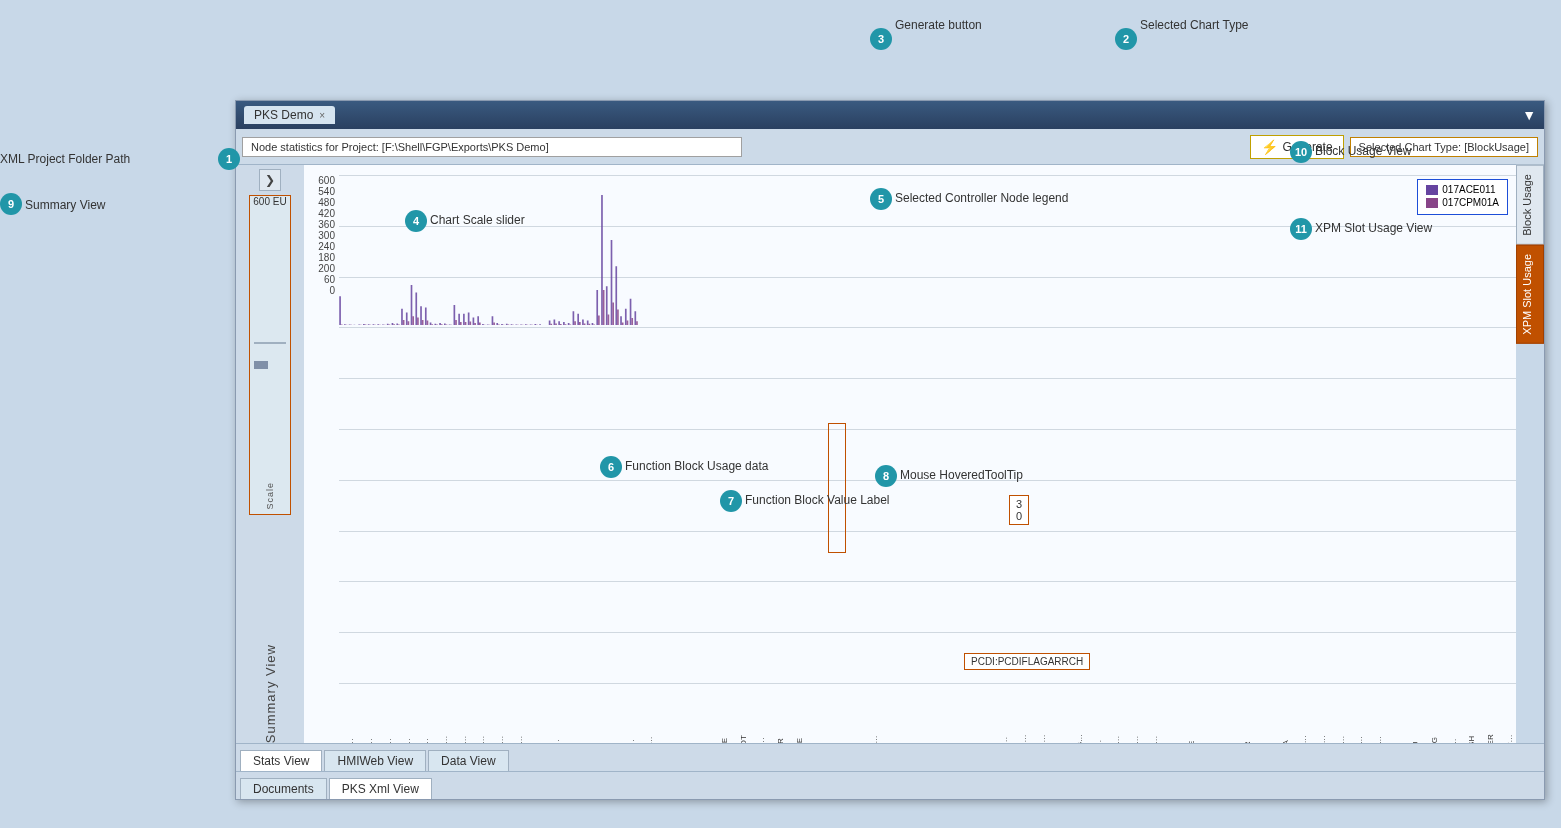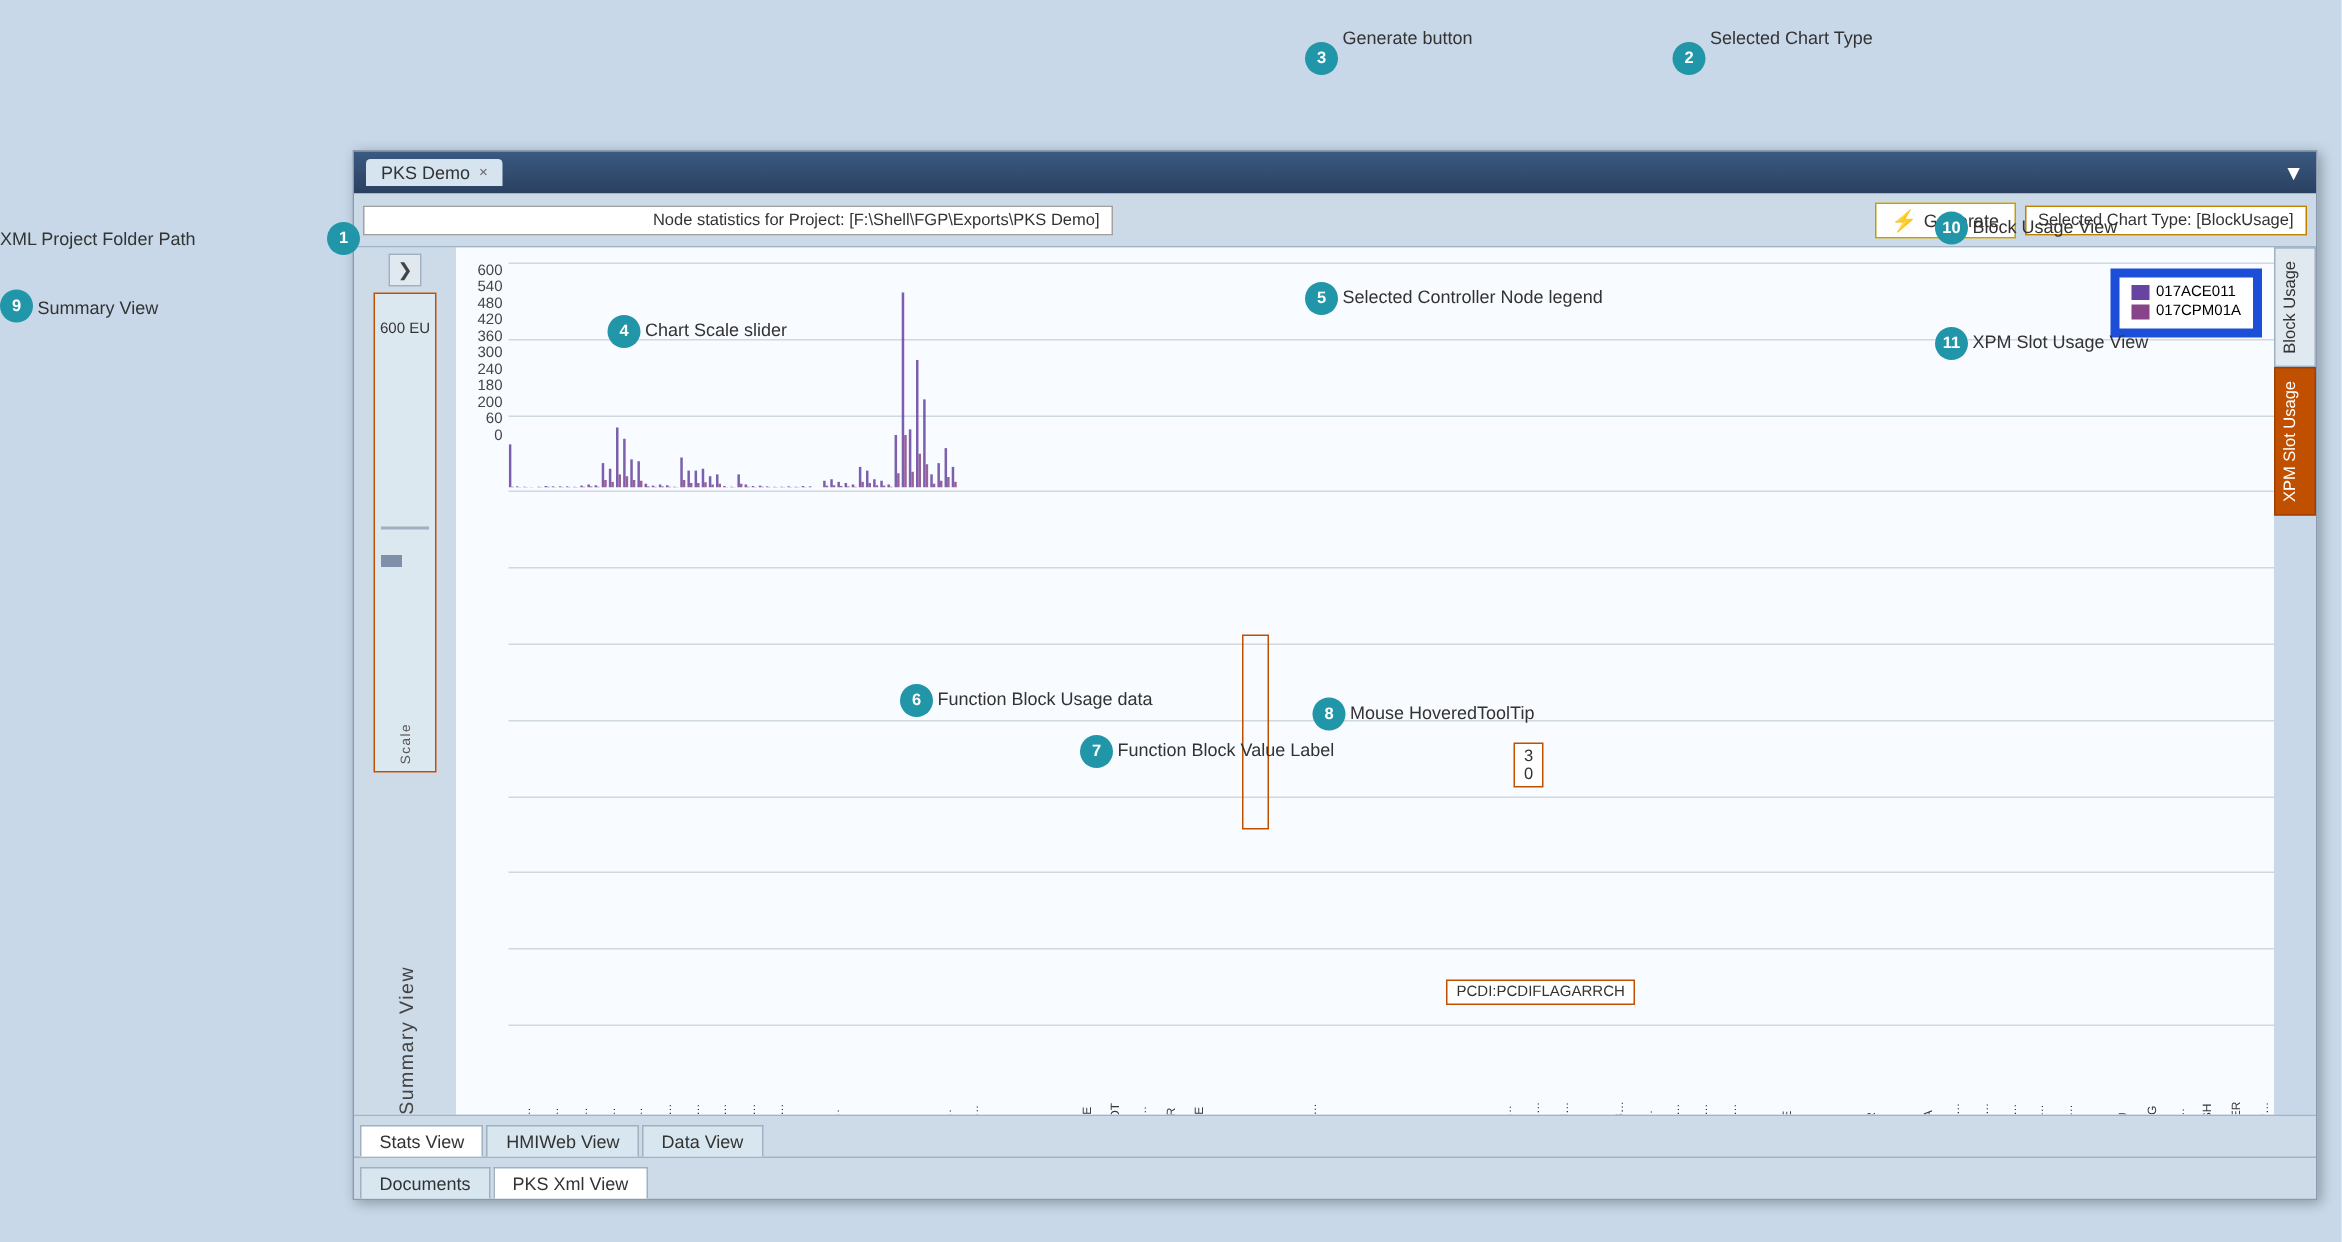--- a/index.html
+++ b/index.html
@@ -92,21 +92,20 @@
       gap: 6px;
     }
     .project-path-box {
       background: white;
       border: 1px solid #a0a0a0;
       padding: 3px 8px;
       font-size: 11px;
       color: #333;
       flex: 1;
       max-width: 500px;
-      text-align: right;
     }
     .toolbar-spacer { flex: 1; }
     .generate-btn {
       background: white;
       border: 1px solid #c0a000;
       color: #333;
       padding: 3px 10px;
       font-size: 12px;
       display: flex;
       align-items: center;
@@ -161,21 +160,21 @@
       display: flex;
       flex-direction: column;
       align-items: center;
       background: #dce8f0;
       position: relative;
       overflow: hidden;
     }
     .scale-value {
       font-size: 10px;
       color: #333;
-      margin-top: 18px;
+      margin-top: 0;
     }
     .scale-slider-track {
       width: 10px;
       flex: 1;
       background: linear-gradient(to bottom, #b0c0d0, #e8e8e8);
       margin: 4px 0;
       position: relative;
       border: 1px solid #a0b0c0;
     }
     .scale-slider-thumb {
@@ -299,21 +298,21 @@
       right: 0;
       height: 1px;
       background: #d0d8e0;
     }
 
     
     .legend {
       position: absolute;
       top: 14px;
       right: 8px;
-      border: 6px solid #1d4ed8;
+      border: 1px solid #1d4ed8;
       background: white;
       padding: 4px 8px;
       font-size: 10px;
     }
     .legend-item {
       display: flex;
       align-items: center;
       gap: 4px;
       margin-bottom: 2px;
     }

